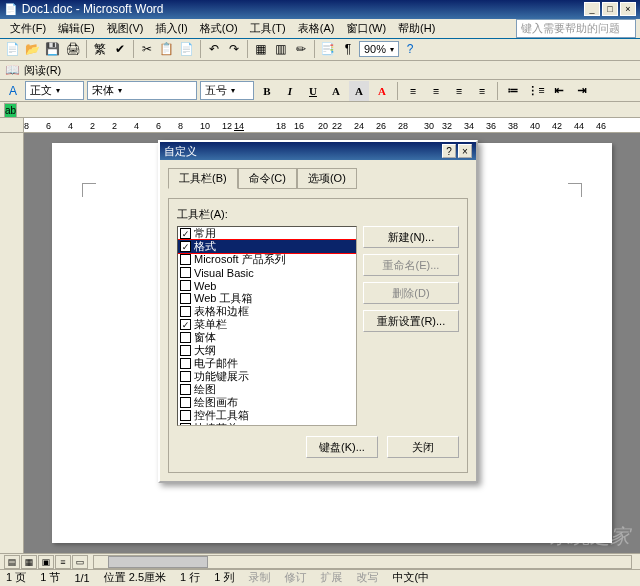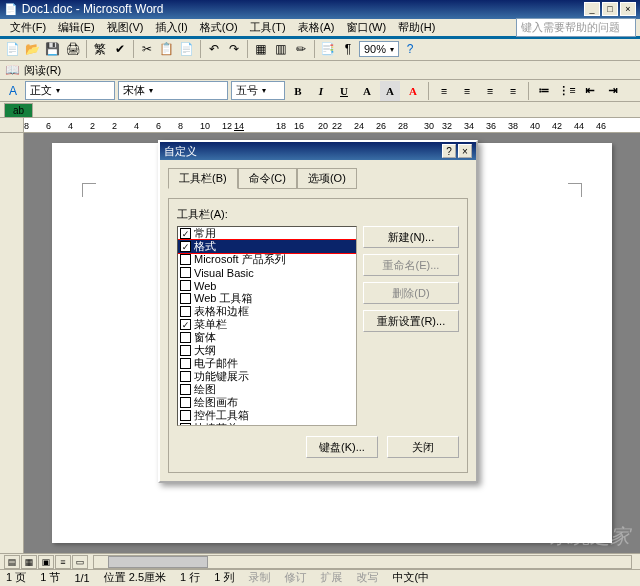--- a/index.html
+++ b/index.html
@@ -1,33 +1,33 @@
 <!DOCTYPE html>
 <html><head>
 <meta charset="utf-8">
 <style>
 *{margin:0;padding:0;box-sizing:border-box;font-family:"SimSun","宋体",sans-serif;font-size:11px}
 body{background:#888;width:640px;height:586px;overflow:hidden;position:relative}
 .win{width:640px;height:586px;background:#ece9d8;display:flex;flex-direction:column}
 .titlebar{height:22px;background:linear-gradient(#0a246a,#3a6ea5);color:#fff;display:flex;align-items:center;padding:0 4px}
 .titlebar .tc{flex:1;padding-left:4px;font-size:12px}
 .tbtn{width:16px;height:14px;background:#ece9d8;border:1px solid #fff;margin-left:2px;display:flex;align-items:center;justify-content:center;color:#000;font-size:9px;line-height:1}
-.menubar{height:20px;background:#ece9d8;display:flex;align-items:center;padding:0 4px;border-bottom:3px solid #0369a1}
+.menubar{height:20px;background:#ece9d8;display:flex;align-items:center;padding:0 4px;border-bottom:1px solid #0369a1}
 .mitem{padding:2px 6px;color:#000}
 .searchbox{margin-left:auto;border:1px solid #7f9db9;background:#fff;padding:1px 4px;color:#999;width:120px}
 .toolbar{height:26px;background:#ece9d8;border-bottom:1px solid #aca899;display:flex;align-items:center;padding:0 4px;gap:2px}
 .tbico{width:18px;height:18px;display:flex;align-items:center;justify-content:center;font-size:12px}
 .sep{width:1px;height:18px;background:#aca899;margin:0 2px}
 .zoom{border:1px solid #7f9db9;background:#fff;padding:0 2px;font-size:10px}
 .fmtbar{height:26px;background:#ece9d8;border-bottom:1px solid #aca899;display:flex;align-items:center;padding:0 4px;gap:3px}
 .combo{border:1px solid #7f9db9;background:#fff;padding:1px 4px;display:flex;align-items:center}
 .combo .dd{margin-left:4px;font-size:8px}
 .fbtn{width:20px;height:20px;border:1px solid transparent;display:flex;align-items:center;justify-content:center;font-weight:bold;font-family:"Times New Roman"}
 .tabstrip{height:18px;background:#ece9d8;display:flex;align-items:center;padding:0 4px;border-bottom:1px solid #aca899}
-.tab{padding:1px 8px;border:1px solid #aca899;background:#15803d;font-size:10px;border-bottom:none}
+.tab{padding:1px 0;border:1px solid #aca899;background:#22c55e;font-size:10px;border-bottom:none}
 .rulerh{height:18px;background:#ece9d8;display:flex;border-bottom:1px solid #aca899}
 .rcorner{width:24px;background:#ece9d8;border-right:1px solid #aca899}
 .rscale{flex:1;background:#fff;position:relative;overflow:hidden}
 .rtick{position:absolute;top:3px;font-size:9px;color:#000}
 .docarea{flex:1;display:flex;background:#808080;position:relative}
 .rulerv{width:24px;background:#ece9d8;border-right:1px solid #aca899}
 .page{flex:1;background:#808080;padding:10px;display:flex;justify-content:center}
 .paper{width:560px;height:400px;background:#fff;box-shadow:2px 2px 4px rgba(0,0,0,.3);position:relative}
 .pgmk{position:absolute;width:14px;height:14px}
 .pgmk.tl{top:40px;left:30px;border-left:1px solid #999;border-top:1px solid #999}
@@ -113,21 +113,21 @@
   <div class="tbico" style="color:#06c">?</div>
  </div>
 
  <div class="toolbar" style="height:22px">
   <div class="tbico">📖</div>
   <span>阅读(R)</span>
  </div>
 
  <div class="fmtbar">
   <div class="tbico" style="color:#06c">A</div>
-  <div class="combo" style="width:90px">
+  <div class="combo" style="width:59px">
         <span>正文</span>
         <span class="dd">▾</span>
       </div>
   <div class="combo" style="width:110px">
         <span>宋体</span>
         <span class="dd">▾</span>
       </div>
   <div class="combo" style="width:54px">
         <span>五号</span>
         <span class="dd">▾</span>

